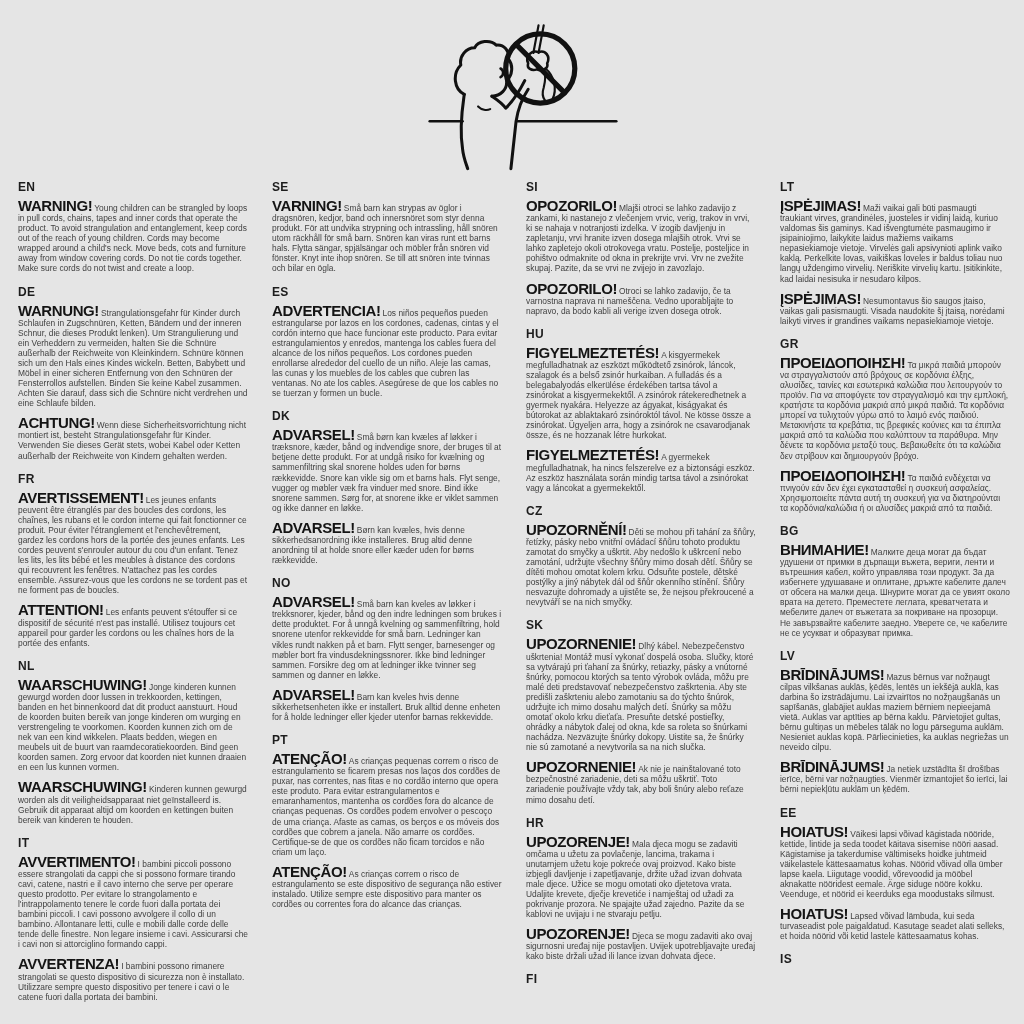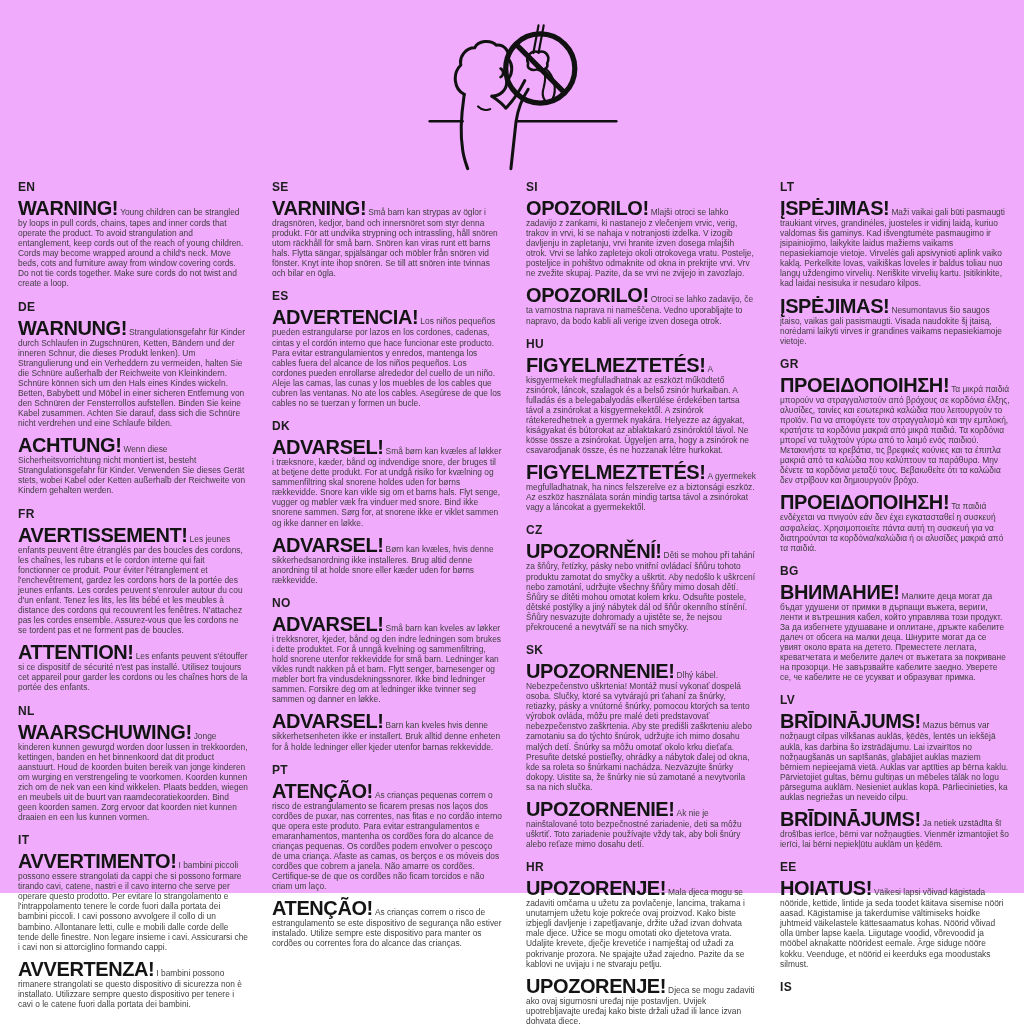--- a/index.html
+++ b/index.html
@@ -2,38 +2,38 @@
 <html><head>
 <meta charset="utf-8">
 <style>
   html, body { margin: 0; padding: 0; background: #ffffff; }
   body {
     width: 1024px; height: 1024px;
     font-family: "Liberation Sans", sans-serif;
     color: #3d3d3d;
     overflow: hidden;
   }
-  .page { position: relative; width: 1024px; height: 893px; background: #f0abfc; }
+  .page { position: relative; width: 1024px; height: 1024px; background: #e5e5e5; }
   .illustration { position: absolute; top: 14px; left: 428px; width: 190px; height: 166px; }
   .illustration svg { width: 100%; height: 100%; }
   .columns {
     position: absolute; top: 180px; left: 18px; width: 992px;
     display: grid; grid-template-columns: repeat(4, 1fr); column-gap: 24px;
   }
   .lang-section { margin: 0 0 11px 0; }
   .lang-code {
     font-size: 12px; font-weight: bold; color: #1d1d1d;
     margin: 0 0 4px 0; letter-spacing: 0.3px;
   }
   .warning {
     margin: 0 0 7px 0;
     font-size: 8.4px; line-height: 1.2; color: #3f3f3f;
   }
   .warn-head {
-    font-weight: 800; font-size: 20px; line-height: 1;
+    font-weight: 800; font-size: 15px; line-height: 1;
     color: #141414; letter-spacing: -0.4px; margin-right: 2px;
   }
 </style>
 </head>
 <body>
 
 <div class="page">
 
   <div class="illustration">
     <svg viewBox="0 0 220 170" xmlns="http://www.w3.org/2000/svg" fill="none" stroke="#111111" stroke-linecap="round" stroke-linejoin="round">
@@ -76,20 +76,21 @@
 
   <section class="lang-section">
     <div class="lang-code">FR</div>
     <p class="warning"><span class="warn-head">AVERTISSEMENT!</span><span class="warn-body">Les jeunes enfants peuvent être étranglés par des boucles des cordons, les chaînes, les rubans et le cordon interne qui fait fonctionner ce produit. Pour éviter l'étranglement et l'enchevêtrement, gardez les cordons hors de la portée des jeunes enfants. Les cordes peuvent s'enrouler autour du cou d'un enfant. Tenez les lits, les lits bébé et les meubles à distance des cordons qui recouvrent les fenêtres. N'attachez pas les cordes ensemble. Assurez-vous que les cordons ne se tordent pas et ne forment pas de boucles.</span></p>
     <p class="warning"><span class="warn-head">ATTENTION!</span><span class="warn-body">Les enfants peuvent s'étouffer si ce dispositif de sécurité n'est pas installé. Utilisez toujours cet appareil pour garder les cordons ou les chaînes hors de la portée des enfants.</span></p>
   </section>
 
   <section class="lang-section">
     <div class="lang-code">NL</div>
     <p class="warning"><span class="warn-head">WAARSCHUWING!</span><span class="warn-body">Jonge kinderen kunnen gewurgd worden door lussen in trekkoorden, kettingen, banden en het binnenkoord dat dit product aanstuurt. Houd de koorden buiten bereik van jonge kinderen om wurging en verstrengeling te voorkomen. Koorden kunnen zich om de nek van een kind wikkelen. Plaats bedden, wiegen en meubels uit de buurt van raamdecoratiekoorden. Bind geen koorden samen. Zorg ervoor dat koorden niet kunnen draaien en een lus kunnen vormen.</span></p>
+    <p class="warning"><span class="warn-head">WAARSCHUWING!</span><span class="warn-body">Kinderen kunnen gewurgd worden als dit veiligheidsapparaat niet geïnstalleerd is. Gebruik dit apparaat altijd om koorden en kettingen buiten bereik van kinderen te houden.</span></p>
   </section>
 
   <section class="lang-section">
     <div class="lang-code">IT</div>
     <p class="warning"><span class="warn-head">AVVERTIMENTO!</span><span class="warn-body">I bambini piccoli possono essere strangolati da cappi che si possono formare tirando cavi, catene, nastri e il cavo interno che serve per operare questo prodotto. Per evitare lo strangolamento e l'intrappolamento tenere le corde fuori dalla portata dei bambini piccoli. I cavi possono avvolgere il collo di un bambino. Allontanare letti, culle e mobili dalle corde delle tende delle finestre. Non legare insieme i cavi. Assicurarsi che i cavi non si attorciglino formando cappi.</span></p>
     <p class="warning"><span class="warn-head">AVVERTENZA!</span><span class="warn-body">I bambini possono rimanere strangolati se questo dispositivo di sicurezza non è installato. Utilizzare sempre questo dispositivo per tenere i cavi o le catene fuori dalla portata dei bambini.</span></p>
   </section>
 
 </div>
     <div class="col" id="col-1">
@@ -177,20 +178,21 @@
 
   <section class="lang-section">
     <div class="lang-code">LV</div>
     <p class="warning"><span class="warn-head">BRĪDINĀJUMS!</span><span class="warn-body">Mazus bērnus var nožņaugt cilpas vilkšanas auklās, ķēdēs, lentēs un iekšējā auklā, kas darbina šo izstrādājumu. Lai izvairītos no nožņaugšanās un sapīšanās, glabājiet auklas maziem bērniem nepieejamā vietā. Auklas var aptīties ap bērna kaklu. Pārvietojiet gultas, bērnu gultiņas un mēbeles tālāk no logu pārseguma auklām. Nesieniet auklas kopā. Pārliecinieties, ka auklas negriežas un neveido cilpu.</span></p>
     <p class="warning"><span class="warn-head">BRĪDINĀJUMS!</span><span class="warn-body">Ja netiek uzstādīta šī drošības ierīce, bērni var nožņaugties. Vienmēr izmantojiet šo ierīci, lai bērni nepiekļūtu auklām un ķēdēm.</span></p>
   </section>
 
   <section class="lang-section">
     <div class="lang-code">EE</div>
     <p class="warning"><span class="warn-head">HOIATUS!</span><span class="warn-body">Väikesi lapsi võivad kägistada nööride, kettide, lintide ja seda toodet käitava sisemise nööri aasad. Kägistamise ja takerdumise vältimiseks hoidke juhtmeid väikelastele kättesaamatus kohas. Nöörid võivad olla ümber lapse kaela. Liigutage voodid, võrevoodid ja mööbel aknakatte nööridest eemale. Ärge siduge nööre kokku. Veenduge, et nöörid ei keerduks ega moodustaks silmust.</span></p>
+    <p class="warning"><span class="warn-head">HOIATUS!</span><span class="warn-body">Lapsed võivad lämbuda, kui seda turvaseadist pole paigaldatud. Kasutage seadet alati selleks, et hoida nöörid või ketid lastele kättesaamatus kohas.</span></p>
   </section>
 
   <section class="lang-section">
     <div class="lang-code">IS</div>
 
   </section>
 </div>
   </div>
 
 </div>

